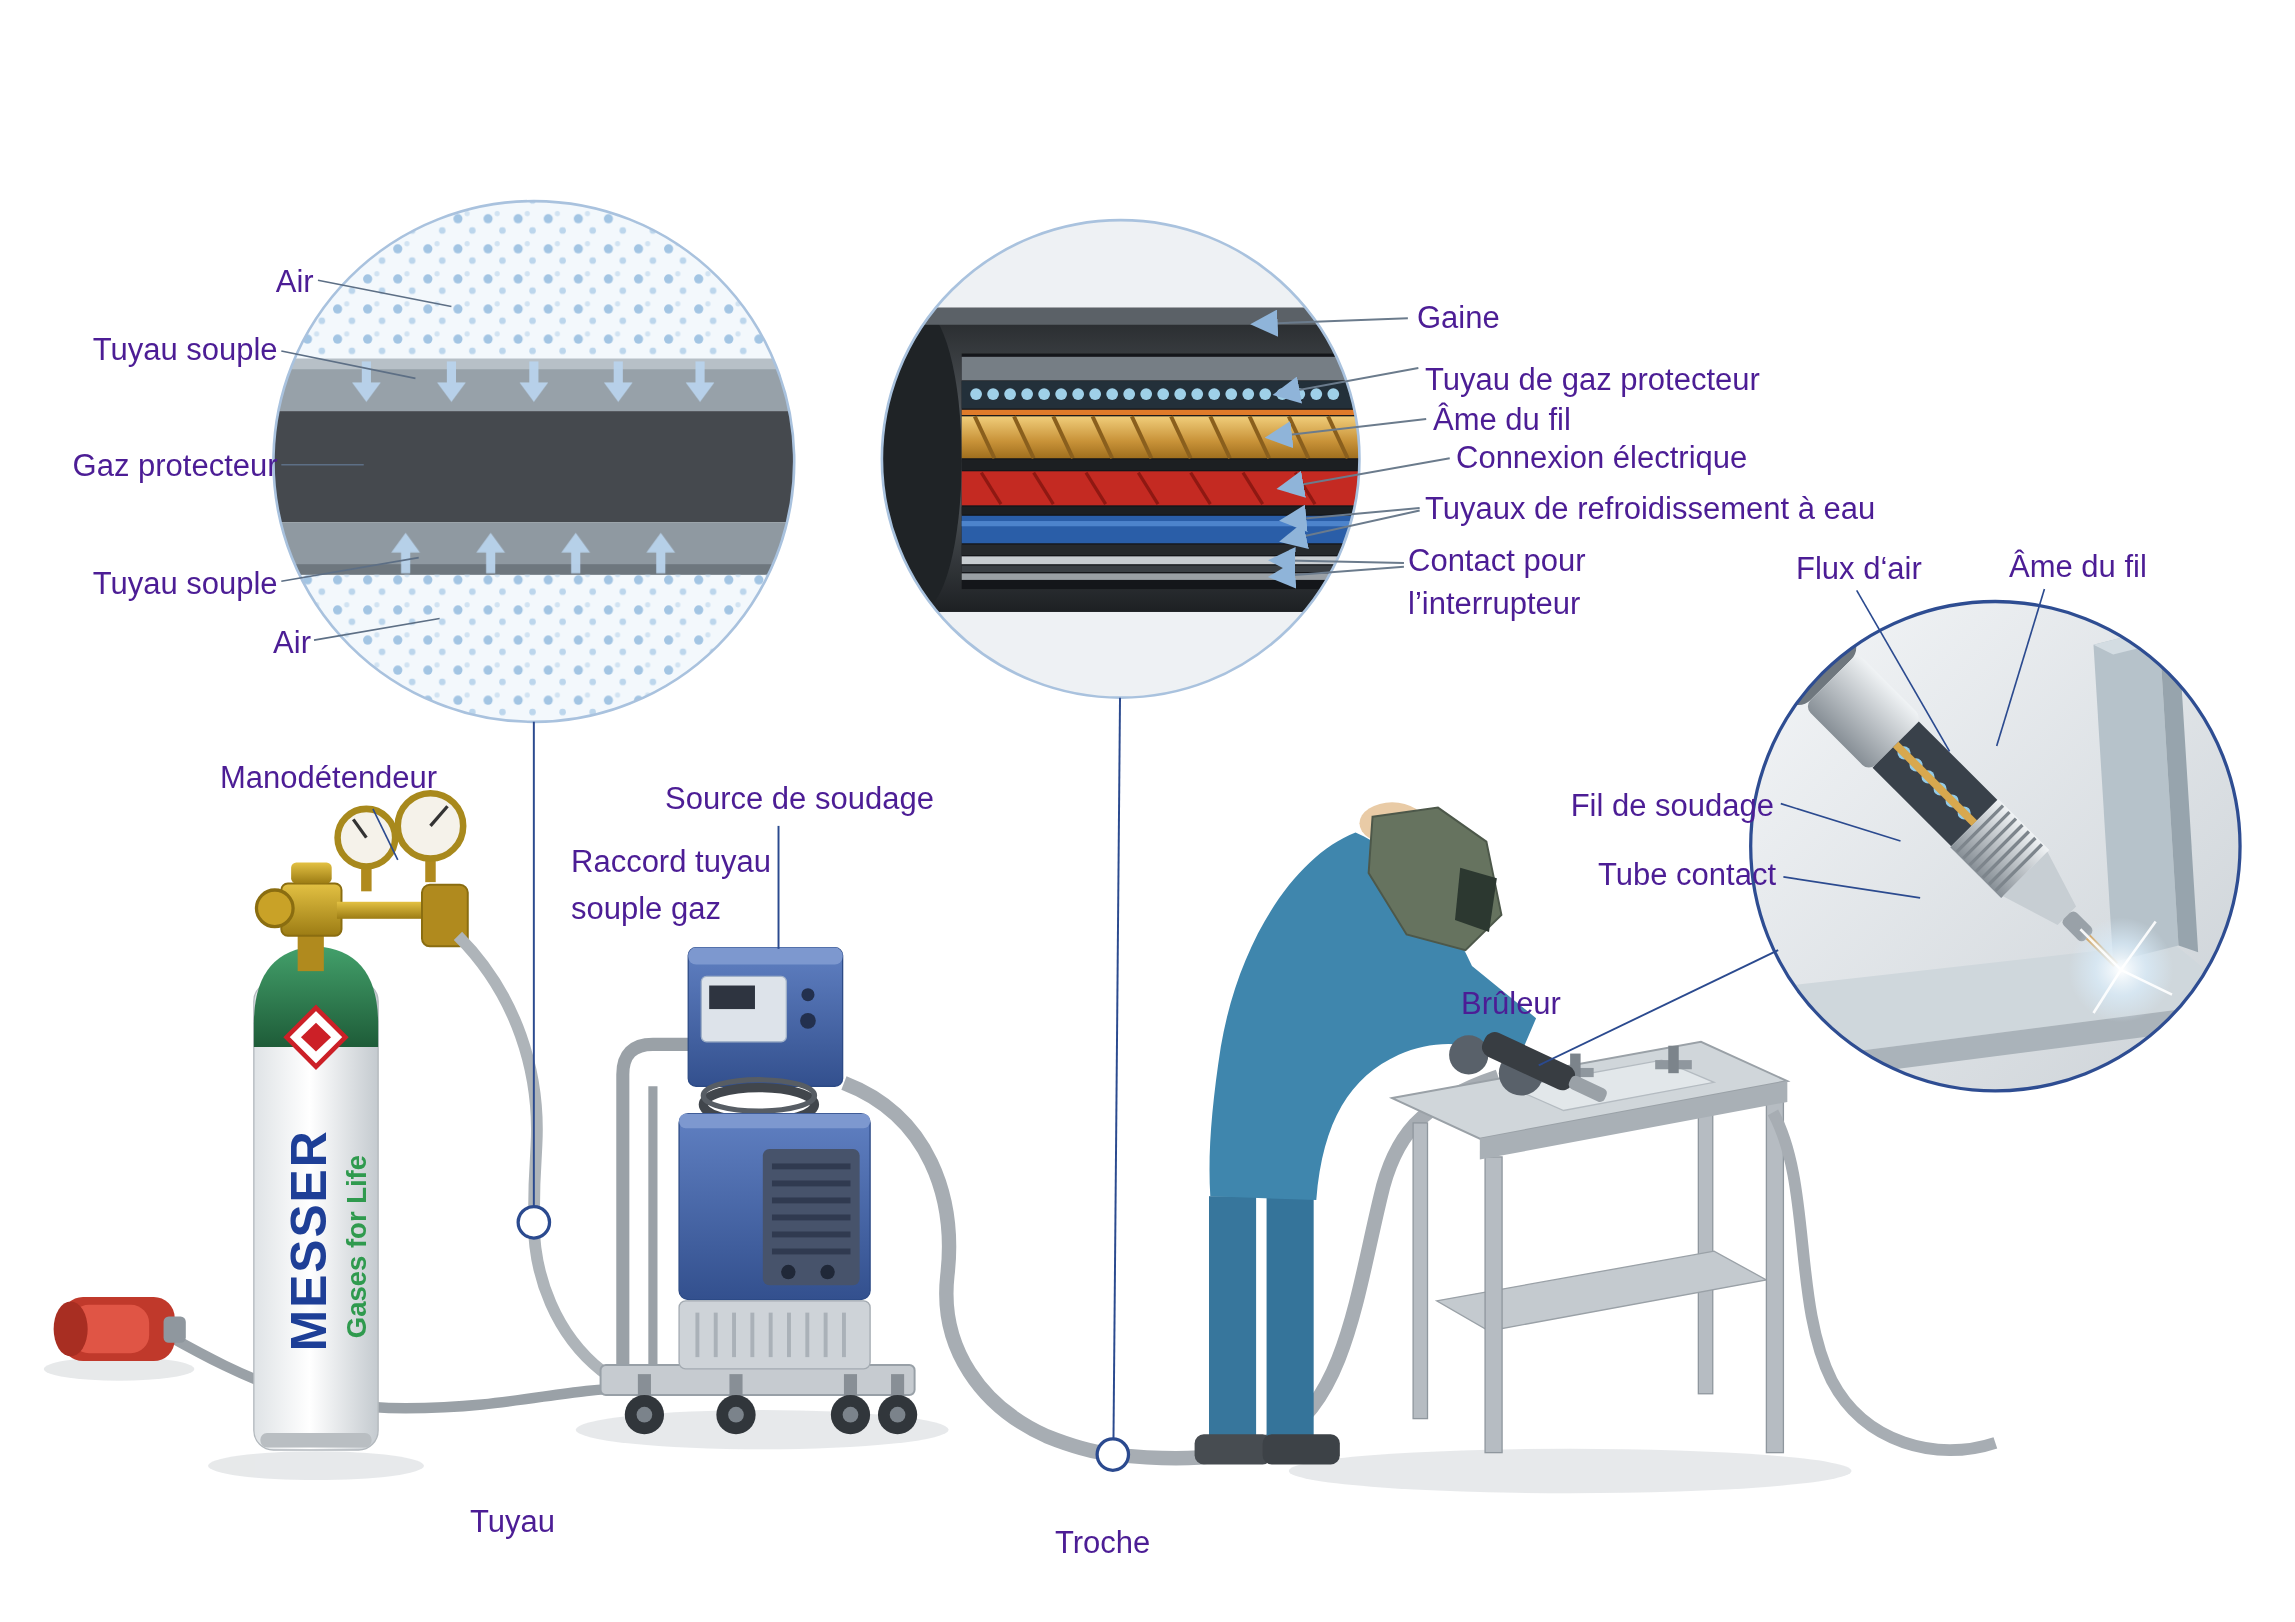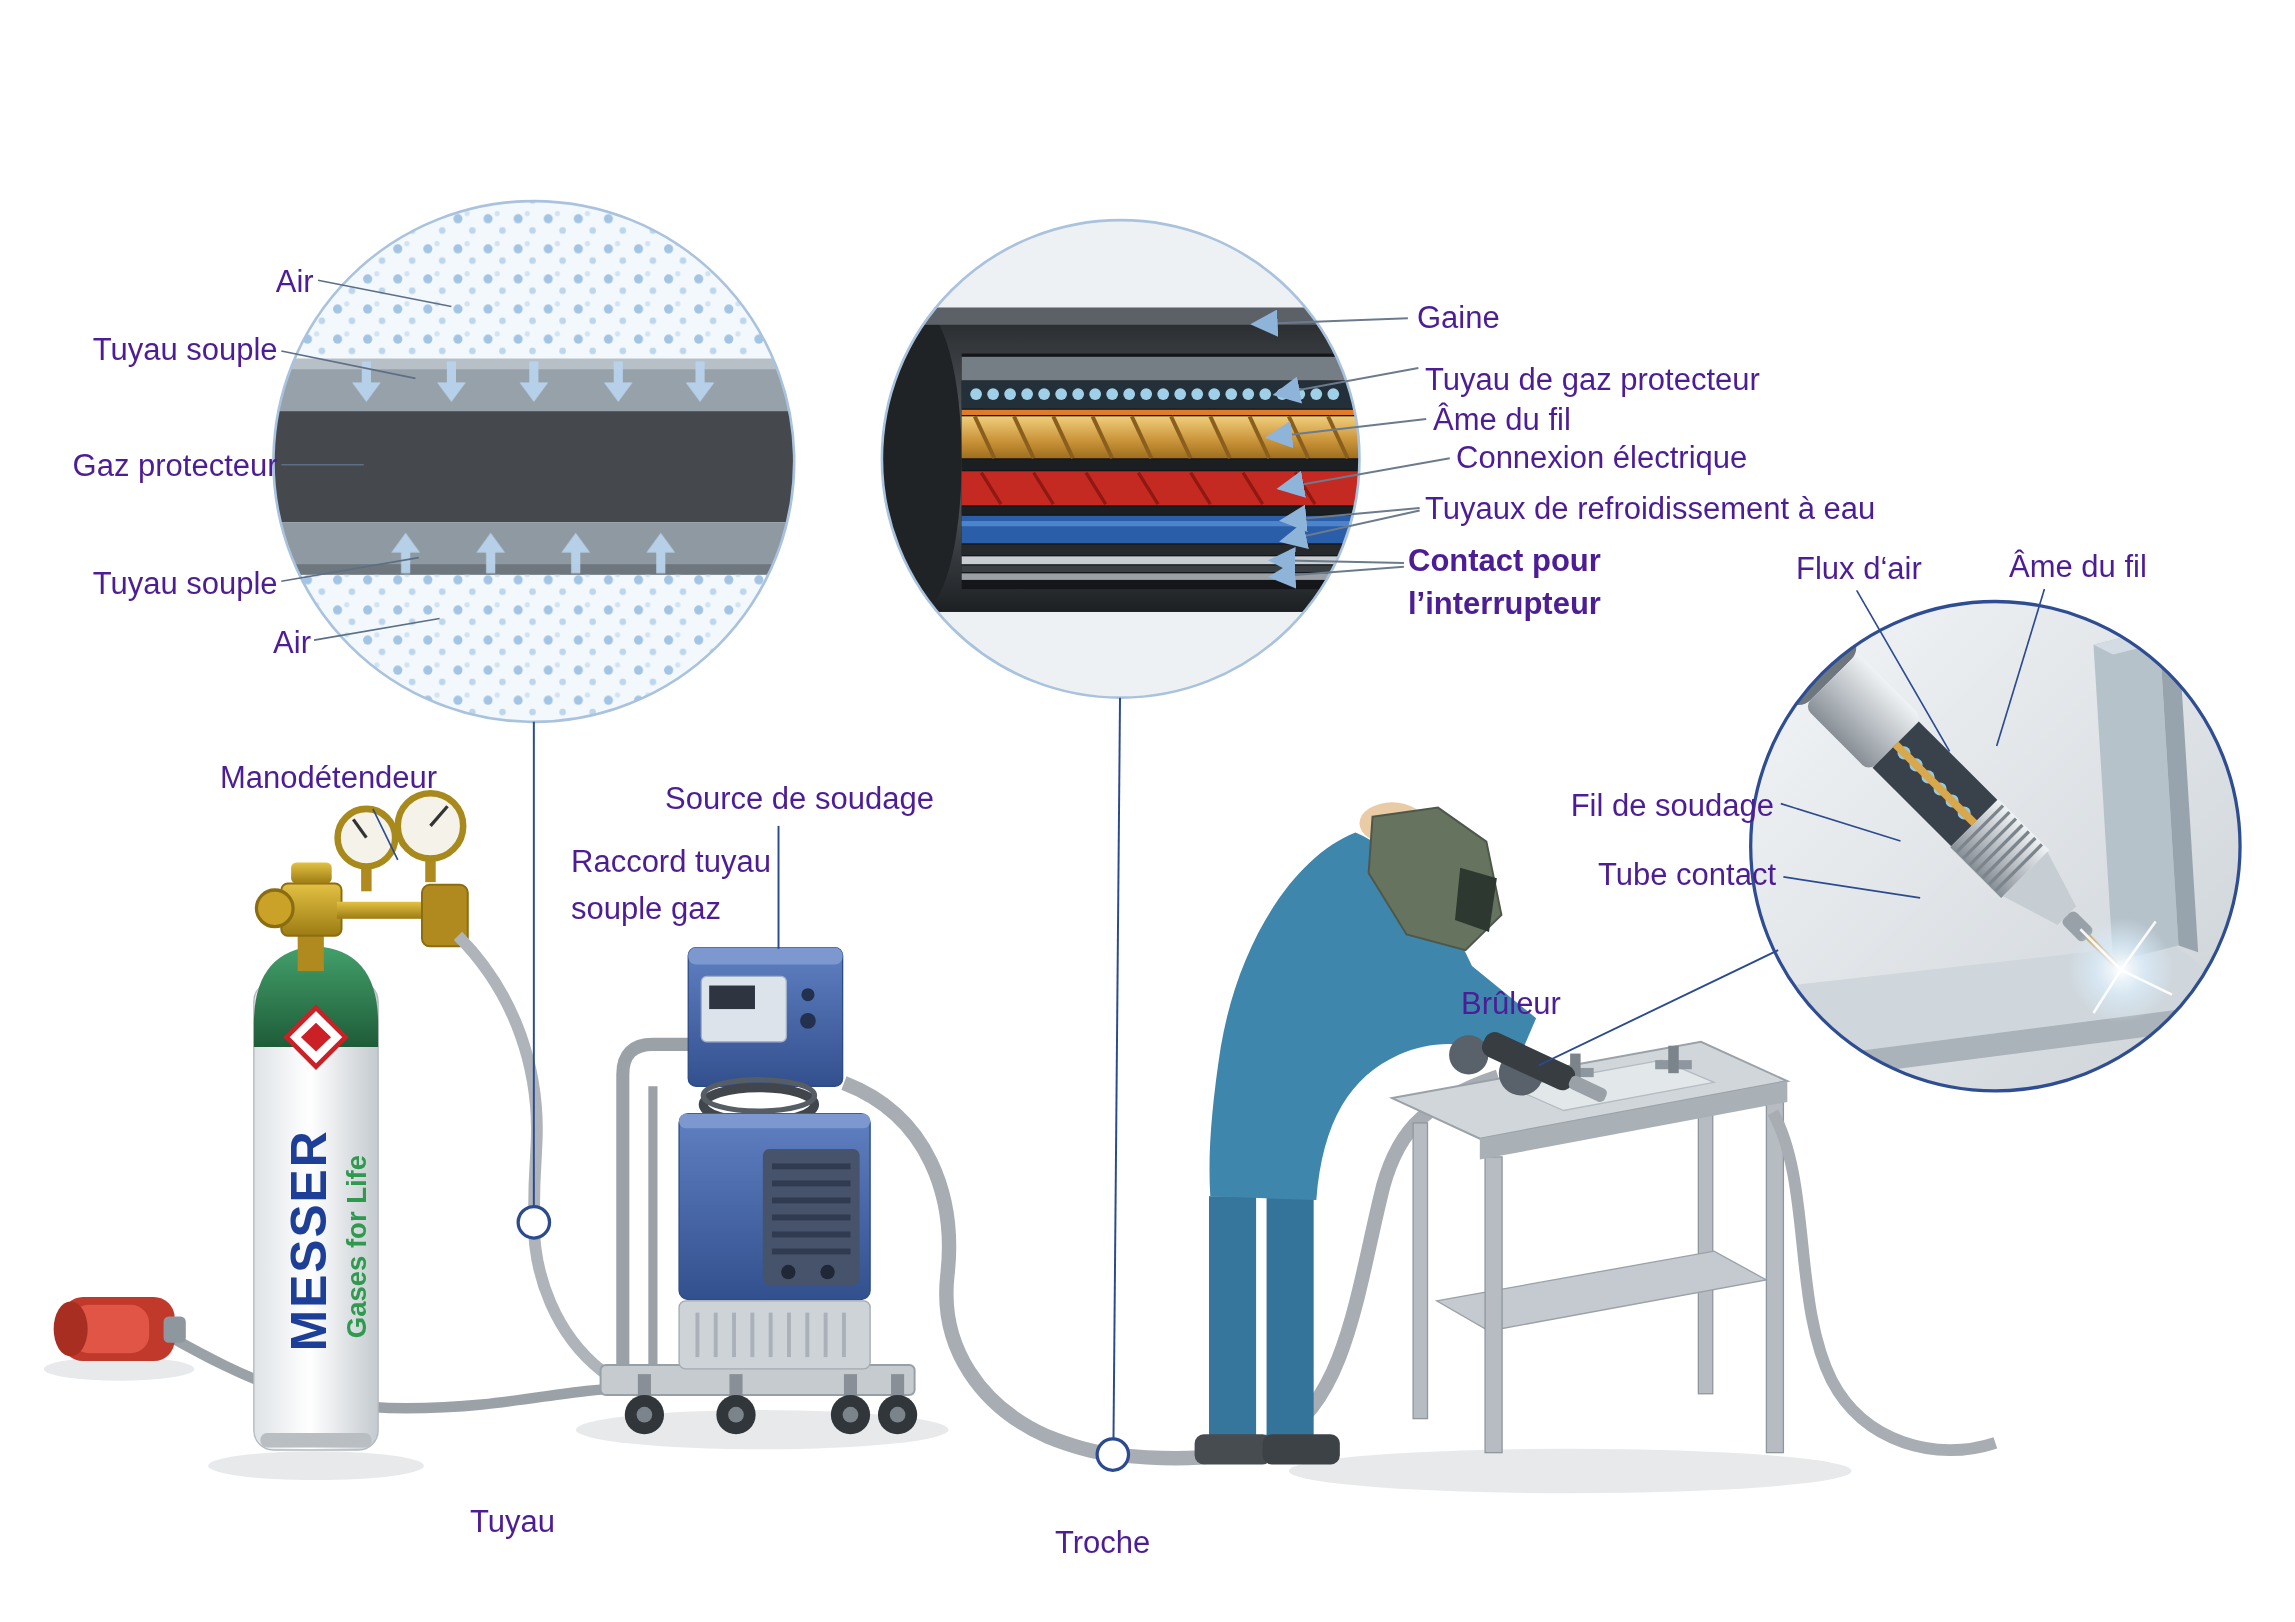--- a/index.html
+++ b/index.html
@@ -406,21 +406,21 @@
 <div class="lbl r" style="left:-16.4px;top:328px;width:294px;">Tuyau souple</div>
 <div class="lbl r" style="left:-16.4px;top:444px;width:294px;">Gaz protecteur</div>
 <div class="lbl r" style="left:-16.4px;top:562px;width:294px;">Tuyau souple</div>
 <div class="lbl r" style="left:17px;top:621px;width:294px;">Air</div>
 
 <div class="lbl" style="left:1417px;top:296px;">Gaine</div>
 <div class="lbl" style="left:1425px;top:346px;margin-top:12px;">Tuyau de gaz protecteur</div>
 <div class="lbl" style="left:1433px;top:398px;">Âme du fil</div>
 <div class="lbl" style="left:1456px;top:436px;">Connexion électrique</div>
 <div class="lbl" style="left:1425px;top:487px;">Tuyaux de refroidissement à eau</div>
-<div class="lbl" style="left:1408px;top:539px;font-weight:bold;">
+<div class="lbl" style="left:1408px;top:539px;">
   <span class="ln">Contact pour</span>
   <span class="ln">l’interrupteur</span>
 </div>
 
 <div class="lbl" style="left:1796px;top:547px;">Flux d‘air</div>
 <div class="lbl" style="left:2009px;top:545px;">Âme du fil</div>
 <div class="lbl r" style="left:1480px;top:784px;width:294px;">Fil de soudage</div>
 <div class="lbl r" style="left:1482px;top:853px;width:294px;">Tube contact</div>
 <div class="lbl" style="left:1461px;top:982px;">Brûleur</div>
 

